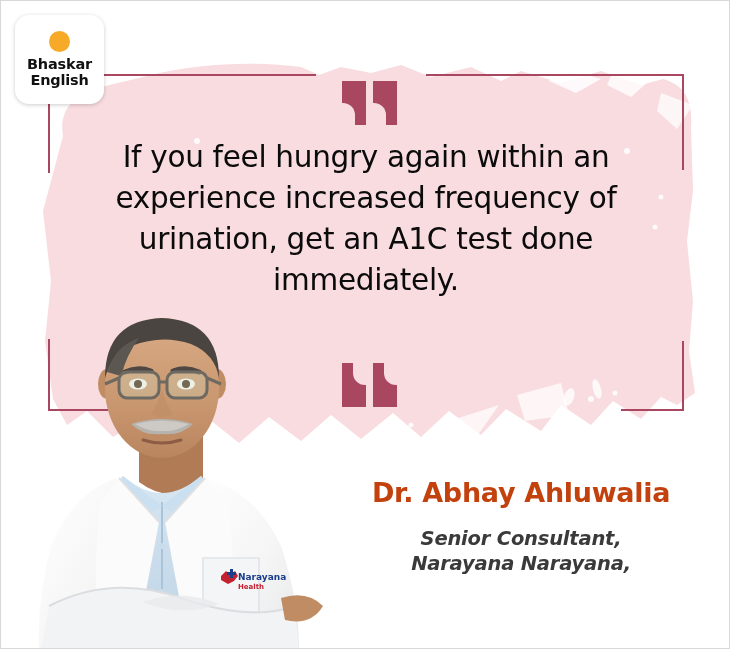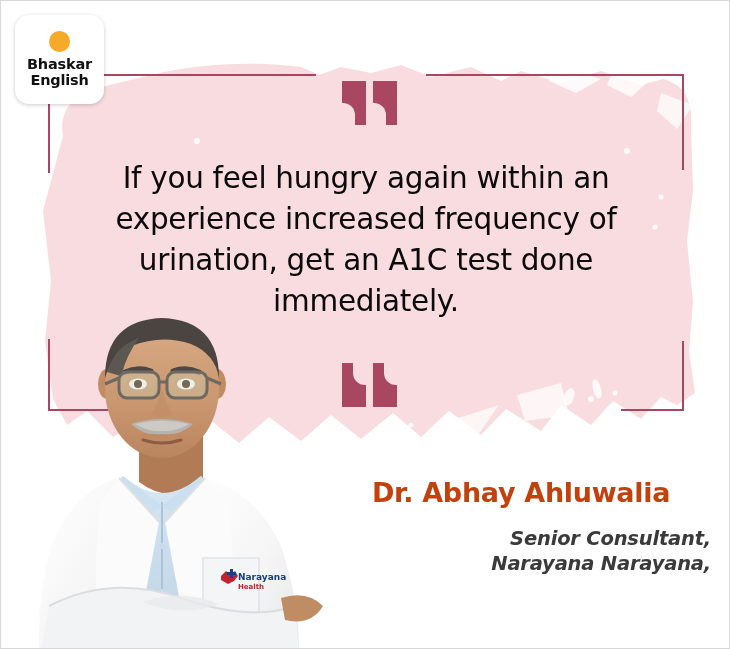--- a/index.html
+++ b/index.html
@@ -112,21 +112,20 @@
     left: 75px;
     top: 136px;
     width: 580px;
     text-align: center;
     font-family: "DejaVu Sans", sans-serif;
     font-size: 29.5px;
     line-height: 41px;
     color: #0b0b0b;
     letter-spacing: -0.3px;
     z-index: 14;
-    margin-top: 21px;
   }
 
   
   .doc-name {
     position: absolute;
     left: 330px;
     top: 476px;
     width: 380px;
     text-align: center;
     font-family: "DejaVu Sans", sans-serif;
@@ -145,21 +144,21 @@
     text-align: center;
     font-family: "DejaVu Sans", sans-serif;
     font-weight: bold;
     font-style: italic;
     font-size: 19.5px;
     line-height: 24.5px;
     color: #3a3a3a;
     letter-spacing: -0.2px;
     z-index: 20;
   }
-  .doc-role div { white-space: nowrap; text-align: right; }
+  .doc-role div { white-space: nowrap; }
 
   
   .portrait {
     position: absolute;
     left: 30px;
     top: 305px;
     width: 330px;
     height: 344px;
     z-index: 18;
   }

